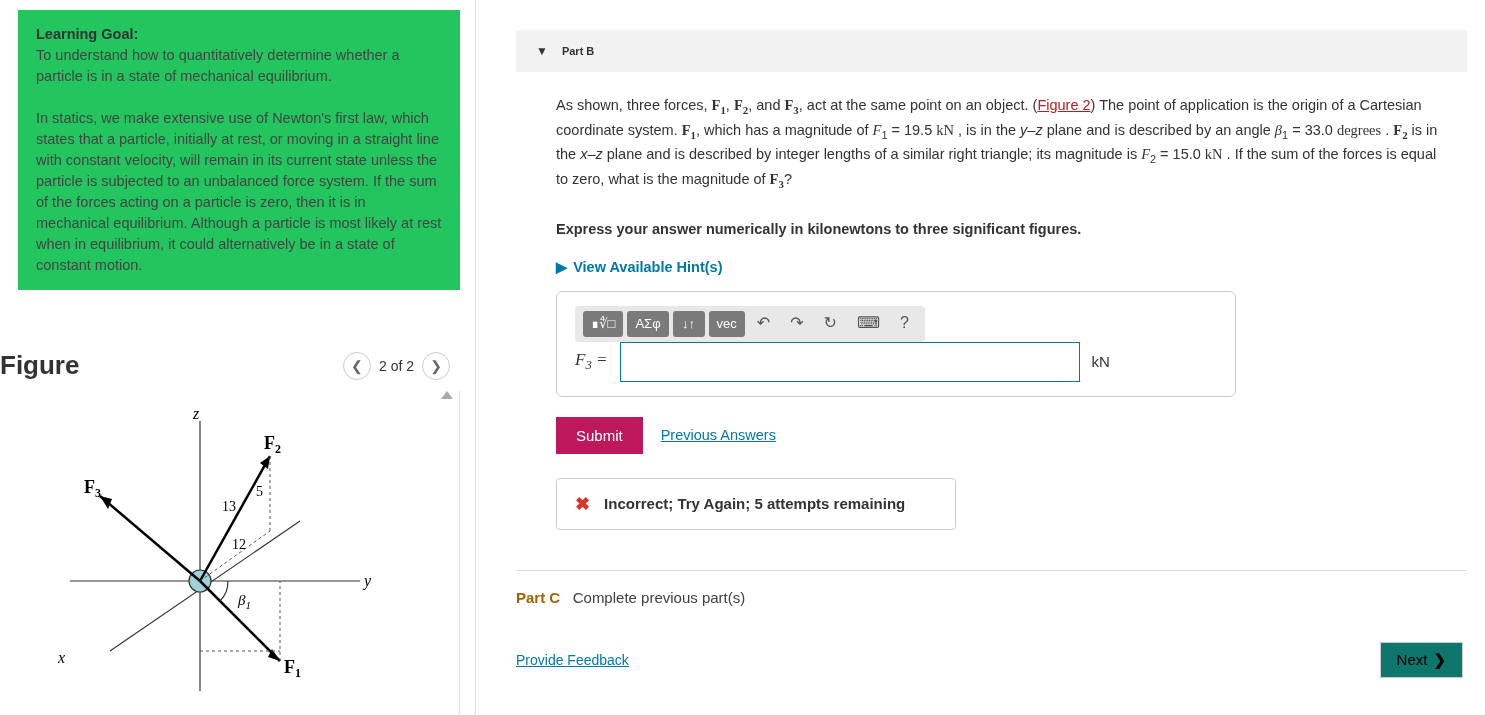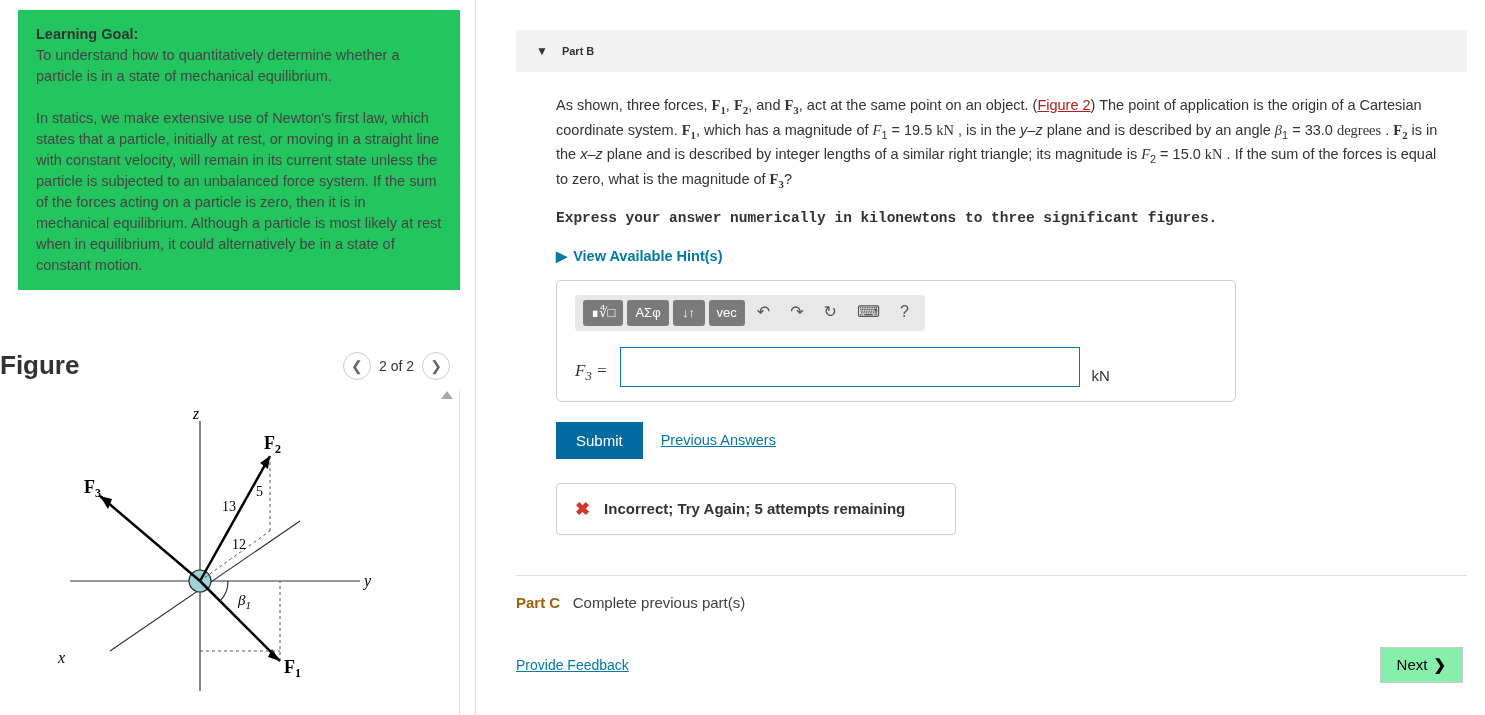--- a/index.html
+++ b/index.html
@@ -65,21 +65,21 @@
     background: #f2f2f2;
     padding: 14px 20px;
     margin-top: 30px;
     display: flex;
     align-items: center;
     gap: 14px;
   }
   .part-header .caret { font-size: 12px; }
   .part-header b { font-size: 11px; }
   .part-body { padding: 22px 20px 0 40px; line-height: 1.55; font-size: 14.5px; color: #333; }
-  .part-body .instruct { font-weight: bold; margin-top: 14px; font-family: Liberation Mono, monospace; }
+  .part-body .instruct { font-weight: bold; margin-top: 25px; }
   .hints-link {
     color: #0079a5; cursor: pointer; font-weight: bold;
     margin: 16px 0 12px 0; display: flex; align-items: center; gap: 6px;
     font-size: 14.5px;
   }
   .answer-box {
     border: 1px solid #ccc; border-radius: 6px;
     padding: 14px 18px; margin-top: 6px;
     width: 680px;
   }
@@ -91,28 +91,28 @@
   .tool-btn {
     background: #7a7a7a; color: #fff; border-radius: 3px;
     padding: 4px 8px; font-size: 13px; min-width: 32px;
     display: inline-flex; align-items: center; justify-content: center;
     height: 26px; cursor: pointer;
   }
   .tool-icon {
     color: #555; font-size: 16px; padding: 0 8px; cursor: pointer;
     display: inline-flex; align-items: center; height: 26px;
   }
-  .answer-row { display: flex; align-items: flex-end; gap: 12px; margin-top: 16px; }
+  .answer-row { display: flex; align-items: center; gap: 12px; }
   .answer-input {
     border: 1px solid #0079a5; height: 40px; width: 460px;
     padding: 0 8px; font-size: 15px;
   }
   .submit-row { display: flex; align-items: center; gap: 18px; margin: 20px 0 0 40px; }
   .submit-btn {
-    background: #0369a1; color: #fff; border: none;
+    background: #be185d; color: #fff; border: none;
     padding: 10px 20px; font-size: 15px; cursor: pointer;
   }
   .prev-answers { color: #0079a5; text-decoration: underline; cursor: pointer; font-size: 14.5px; }
   .feedback-box {
     border: 1px solid #ccc; border-radius: 4px;
     padding: 14px 18px; margin: 24px 0 0 40px;
     display: inline-flex; align-items: center; gap: 14px;
     width: auto; min-width: 400px;
   }
   .feedback-box .x { color: #d9332b; font-size: 18px; font-weight: bold; }
@@ -122,21 +122,21 @@
     padding-top: 18px; font-size: 15px;
   }
   .part-c b { color: #a16207; }
   .part-c span { color: #404040; }
   .bottom-row {
     display: flex; justify-content: space-between; align-items: center;
     margin-top: 36px; padding-right: 4px;
   }
   .provide-feedback { color: #0079a5; text-decoration: underline; cursor: pointer; }
   .next-btn {
-    background: #86efac; border: 1px solid #ccc; padding: 8px 16px;
+    background: #0f766e; border: 1px solid #ccc; padding: 8px 16px;
     font-size: 15px; cursor: pointer; display: flex; align-items: center; gap: 6px;
   }
   .link { color: #b91c1c; text-decoration: underline; cursor: pointer; }
   .serif-i { font-family: 'Times New Roman', serif; font-style: italic; }
   .serif { font-family: 'Times New Roman', serif; }
   sub { font-size: 0.75em; }
   svg text { font-family: 'Times New Roman', serif; }
 </style>
 </head>
 <body>

